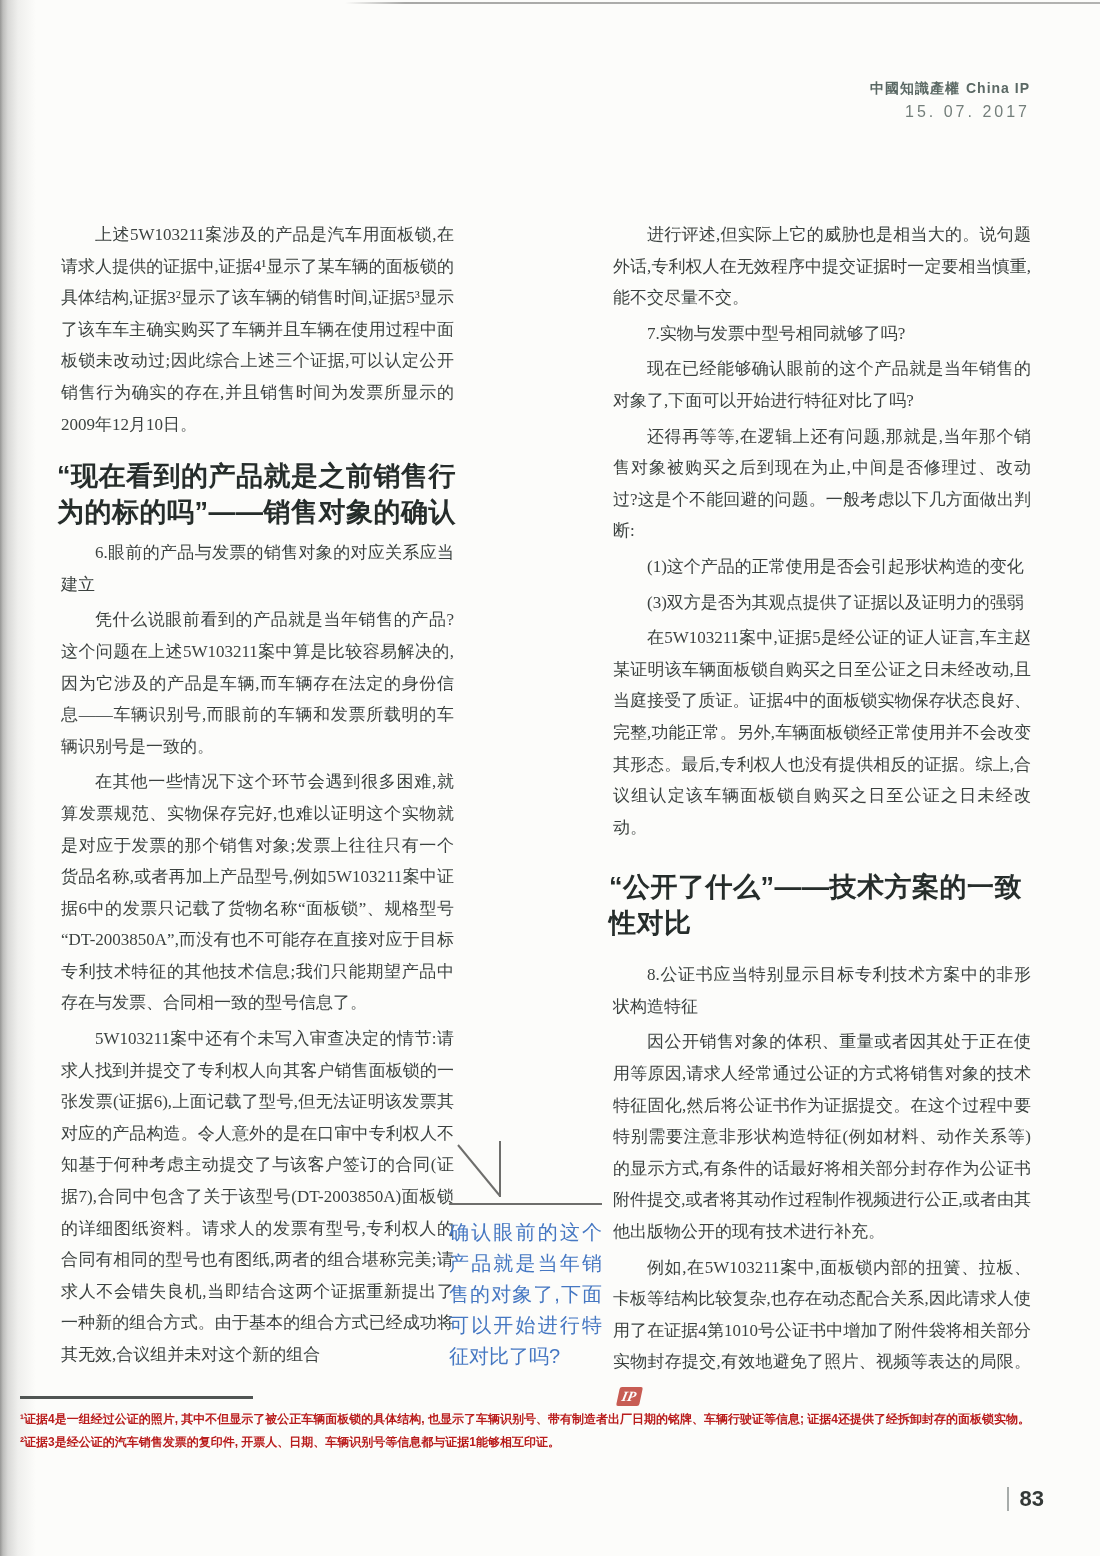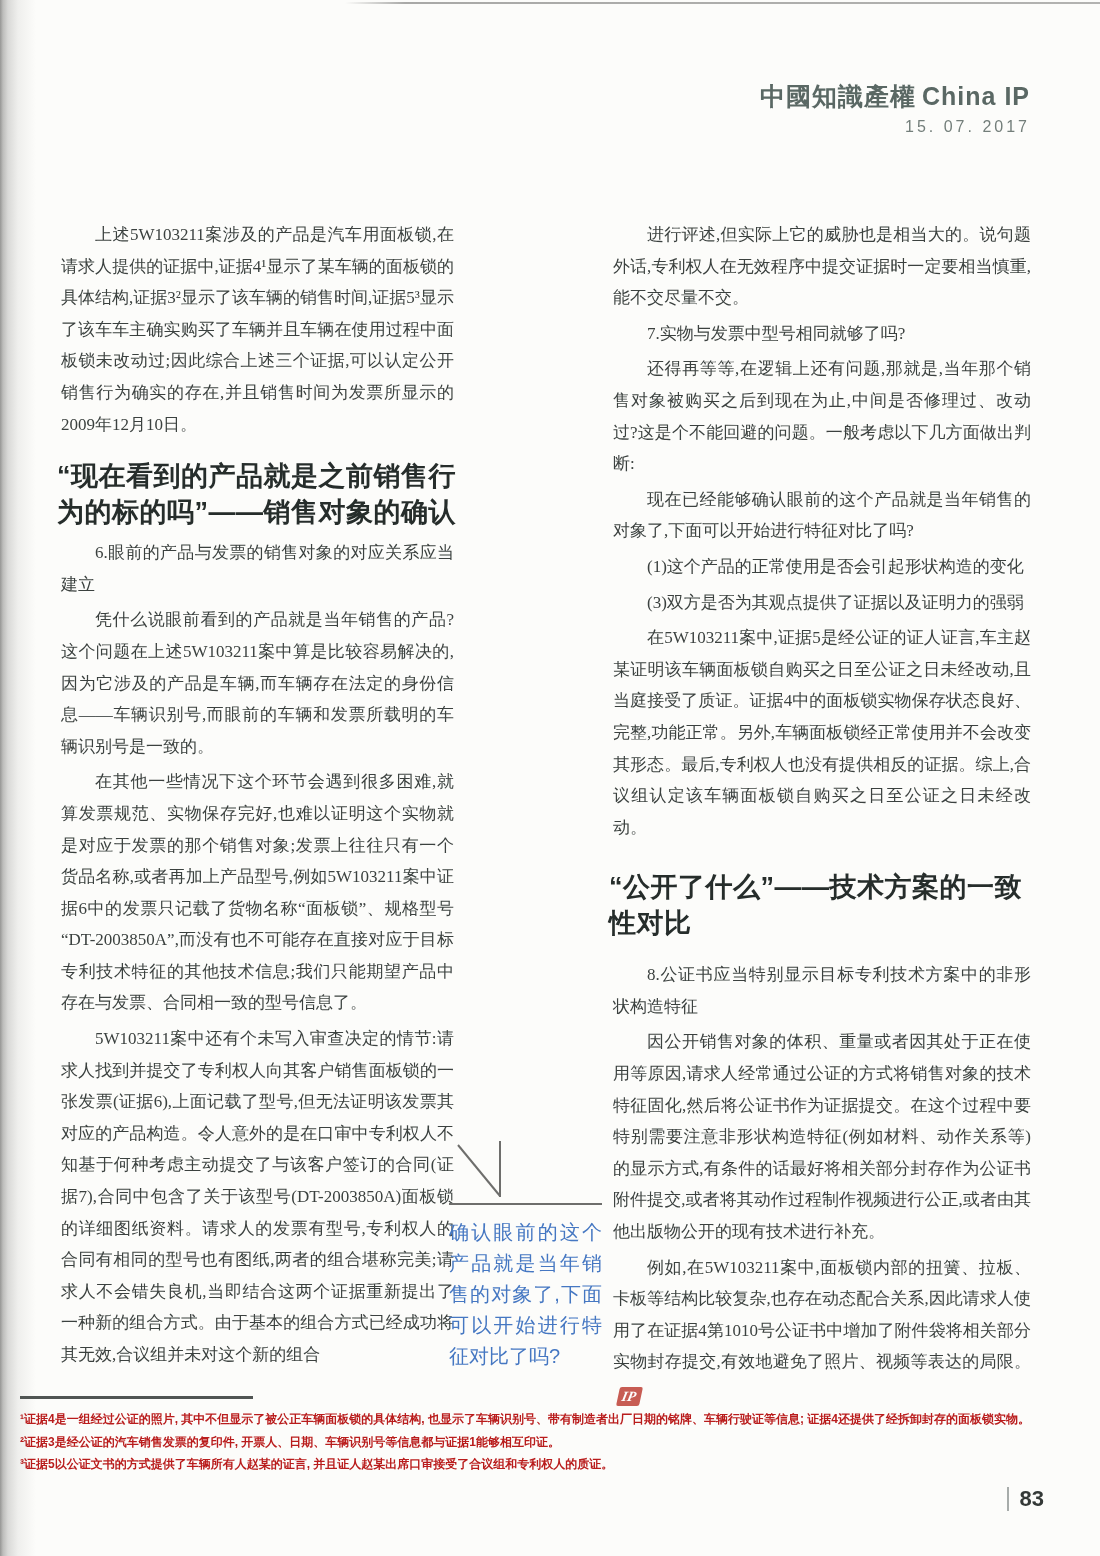--- a/index.html
+++ b/index.html
@@ -14,21 +14,21 @@
     position:absolute;left:0;top:0;width:36px;height:100%;
     background:linear-gradient(90deg,#969694 0px,#bdbdbb 3px,#d9d9d7 8px,#efefed 18px,rgba(252,252,250,0) 36px);
   }
   .scan-line-top{
     position:absolute;top:2px;left:345px;width:755px;height:2px;
     background:linear-gradient(90deg,rgba(130,130,128,0) 0,#8d8d8b 60px,#9a9a98 100%);
     opacity:.75;
   }
   
   .header{position:absolute;top:80px;right:70px;text-align:right;font-family:"Liberation Sans","DejaVu Sans",sans-serif;}
-  .brand{font-size:25px;font-weight:bold;color:#5a6864;letter-spacing:1px;}
+  .brand{font-size:14px;font-weight:bold;color:#5a6864;letter-spacing:1px;}
   .brand .en{margin-left:6px;}
   .hdate{margin-top:5px;font-size:16px;color:#737e7a;letter-spacing:3px;}
   
   .col{position:absolute;top:215px;font-size:17px;line-height:31.6px;text-align:justify;}
   .col-left{left:57px;width:401px;}
   .col-right{left:609px;width:426px;}
   .col p{margin:4px;text-indent:2em;}
   h2{
     font-family:"Liberation Sans","DejaVu Sans",sans-serif;
     font-size:27px;line-height:36px;font-weight:bold;color:#262d2b;
@@ -95,36 +95,35 @@
       <line x1="9" y1="4" x2="51" y2="55" stroke="#6e6e6c" stroke-width="2"></line>
       <line x1="51" y1="0" x2="51" y2="56" stroke="#6e6e6c" stroke-width="2"></line>
     </svg>
     <div class="callout-rule"></div>
     <div class="callout-text">确认眼前的这个产品就是当年销售的对象了,下面可以开始进行特征对比了吗?</div>
   </aside>
 
   <section class="col col-right">
     <p>进行评述,但实际上它的威胁也是相当大的。说句题外话,专利权人在无效程序中提交证据时一定要相当慎重,能不交尽量不交。</p>
     <p>7.实物与发票中型号相同就够了吗?</p>
+    <p>现在已经能够确认眼前的这个产品就是当年销售的对象了,下面可以开始进行特征对比了吗?</p>
     <p>还得再等等,在逻辑上还有问题,那就是,当年那个销售对象被购买之后到现在为止,中间是否修理过、改动过?这是个不能回避的问题。一般考虑以下几方面做出判断:</p>
-    <p>现在已经能够确认眼前的这个产品就是当年销售的对象了,下面可以开始进行特征对比了吗?</p>
     <p>(1)这个产品的正常使用是否会引起形状构造的变化</p>
     <p>(3)双方是否为其观点提供了证据以及证明力的强弱</p>
     <p>在5W103211案中,证据5是经公证的证人证言,车主赵某证明该车辆面板锁自购买之日至公证之日未经改动,且当庭接受了质证。证据4中的面板锁实物保存状态良好、完整,功能正常。另外,车辆面板锁经正常使用并不会改变其形态。最后,专利权人也没有提供相反的证据。综上,合议组认定该车辆面板锁自购买之日至公证之日未经改动。</p>
     <h2 class="h-right">“公开了什么”——技术方案的一致性对比</h2>
     <p>8.公证书应当特别显示目标专利技术方案中的非形状构造特征</p>
     <p>因公开销售对象的体积、重量或者因其处于正在使用等原因,请求人经常通过公证的方式将销售对象的技术特征固化,然后将公证书作为证据提交。在这个过程中要特别需要注意非形状构造特征(例如材料、动作关系等)的显示方式,有条件的话最好将相关部分封存作为公证书附件提交,或者将其动作过程制作视频进行公正,或者由其他出版物公开的现有技术进行补充。</p>
     <p><span>例如,在5W103211案中,面板锁内部的扭簧、拉板、卡板等结构比较复杂,也存在动态配合关系,因此请求人使用了在证据4第1010号公证书中增加了附件袋将相关部分实物封存提交,有效地避免了照片、视频等表达的局限。</span><span class="iplogo">IP</span></p>
   </section>
 
   <footer class="footnotes">
     <div class="fn-rule"></div>
     <p>¹证据4是一组经过公证的照片, 其中不但显示了被公正车辆面板锁的具体结构, 也显示了车辆识别号、带有制造者出厂日期的铭牌、车辆行驶证等信息; 证据4还提供了经拆卸封存的面板锁实物。</p>
     <p>²证据3是经公证的汽车销售发票的复印件, 开票人、日期、车辆识别号等信息都与证据1能够相互印证。</p>
-    <p>³证据5以公证文书的方式提供了车辆所有人赵某的证言, 并且证人赵某出席口审接受了合议组和专利权人的质证。</p>
   </footer>
 
   <div class="pageno">
     <span class="pageno-bar"></span>
     <span>83</span>
   </div>
 
 </div>
 
 </body></html>

